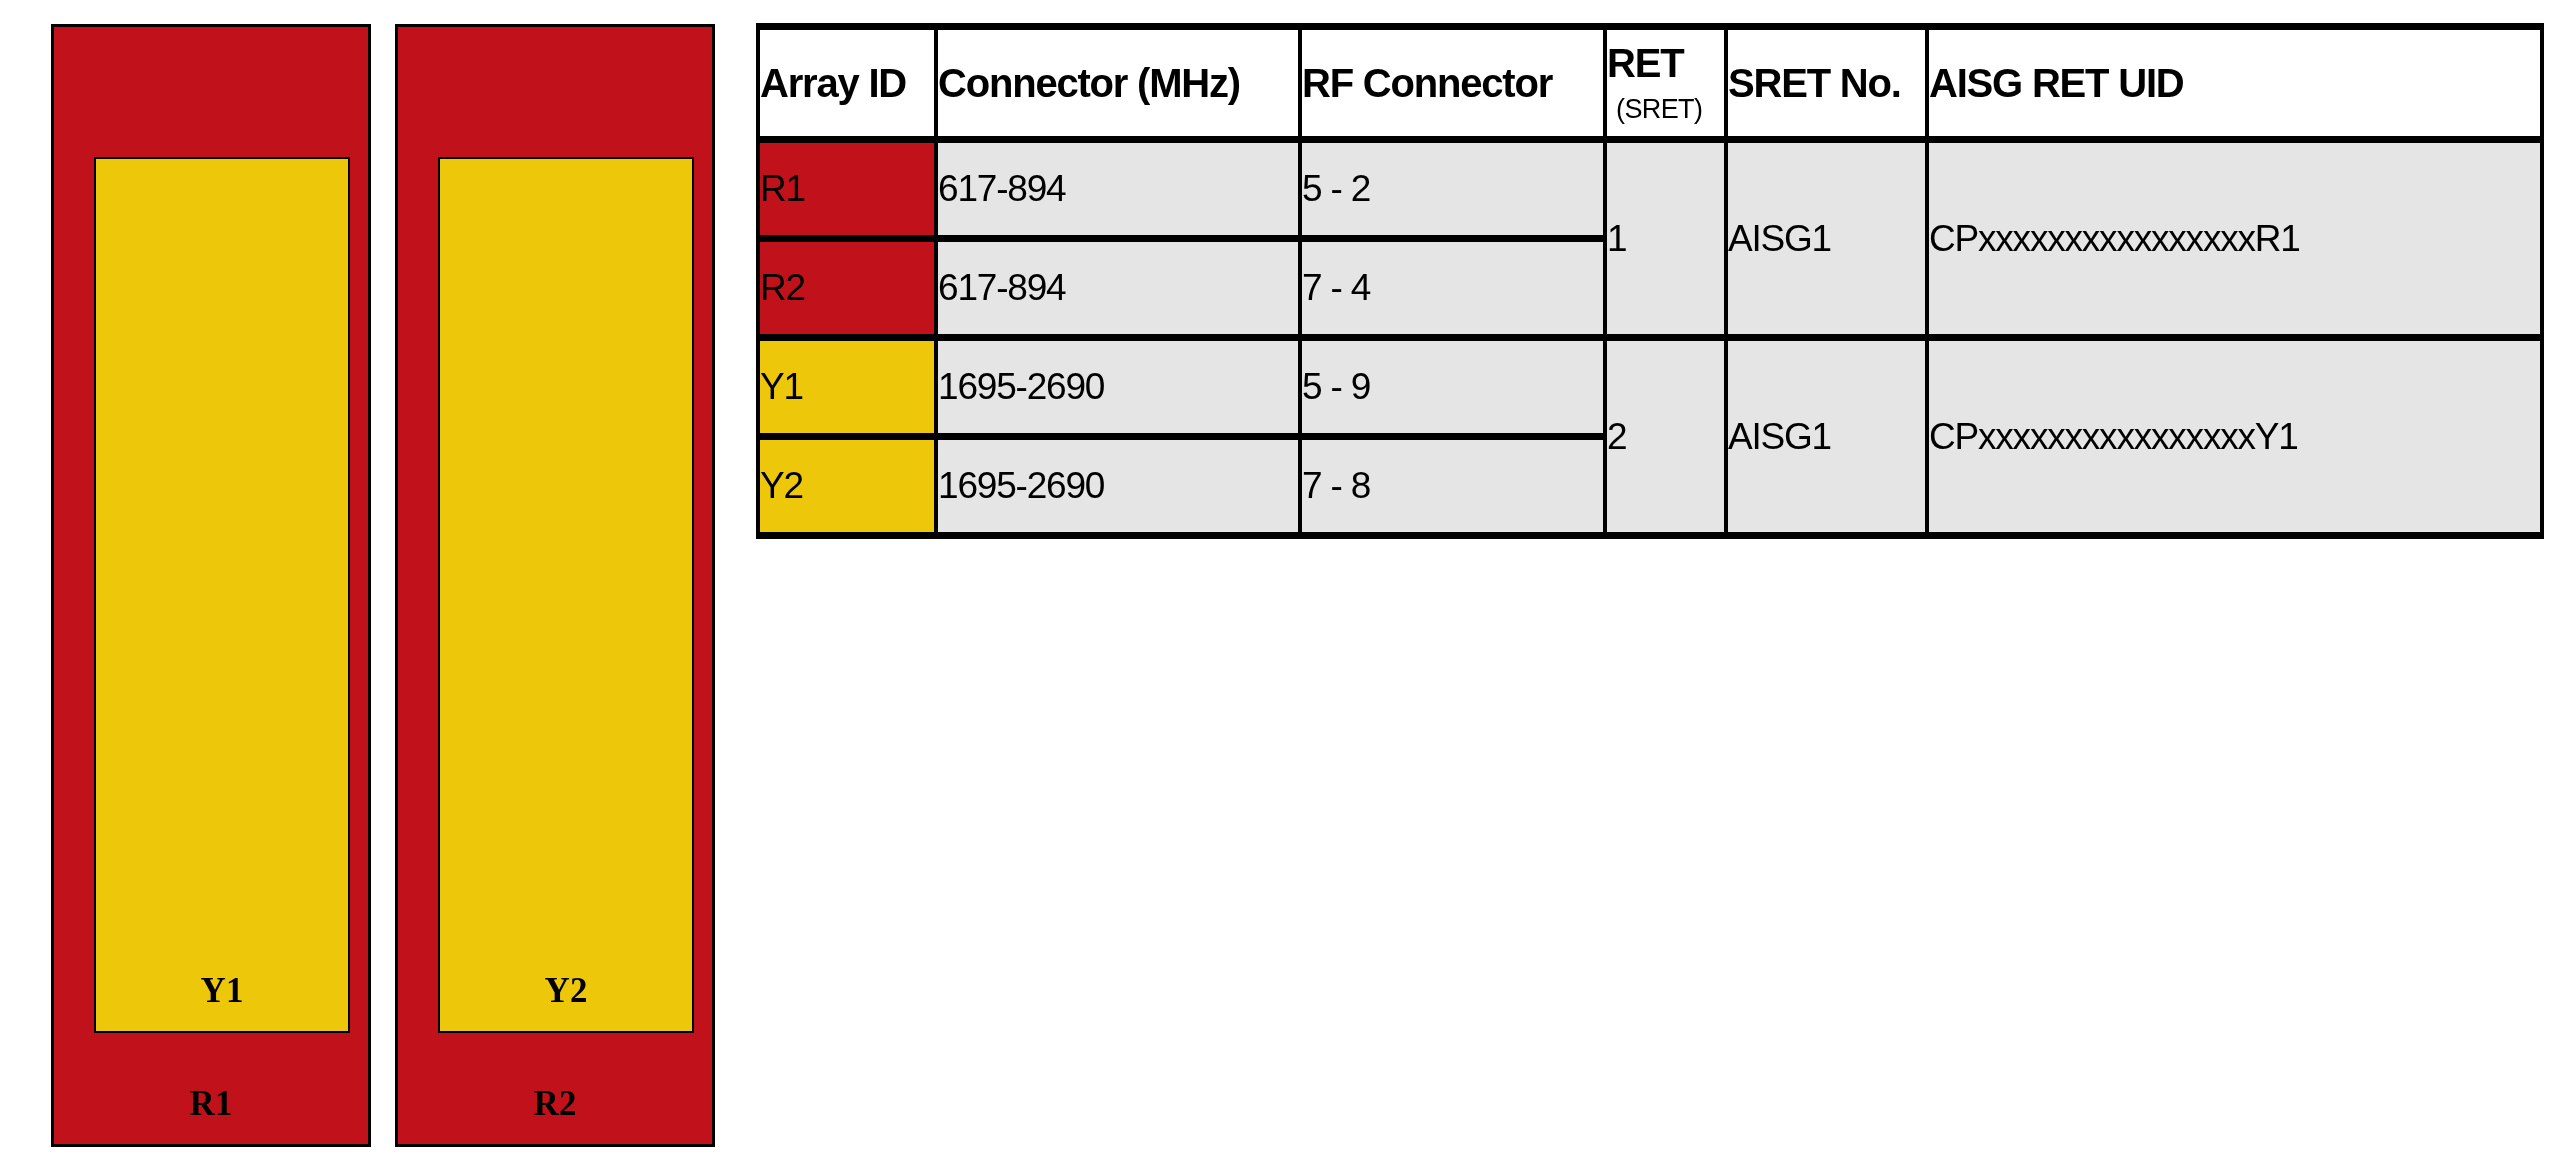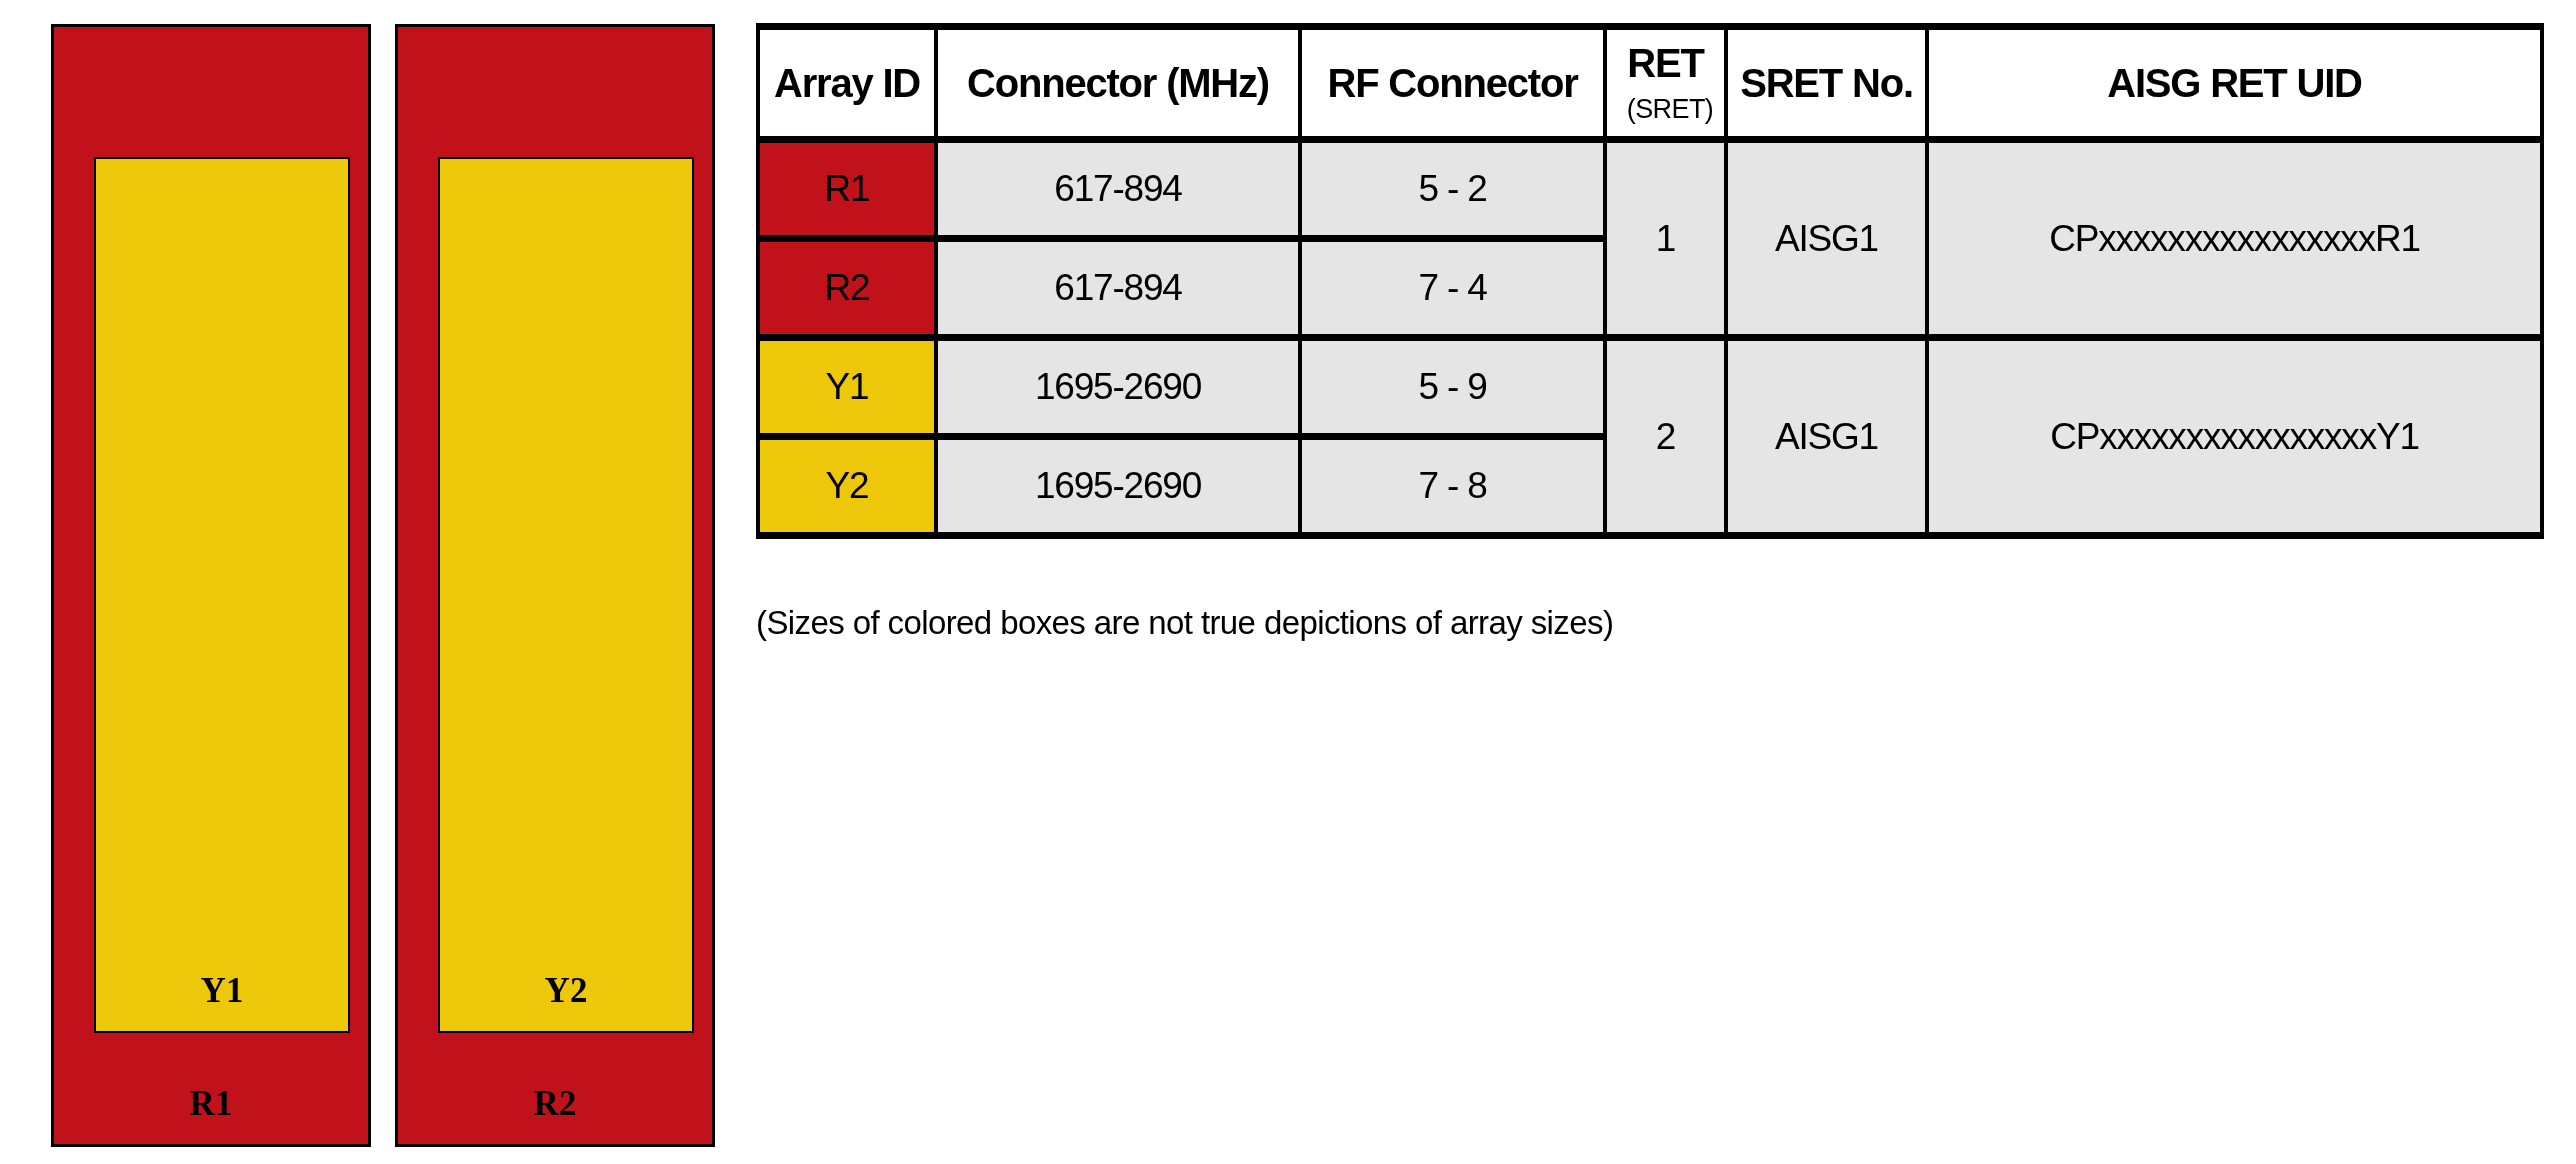--- a/index.html
+++ b/index.html
@@ -57,21 +57,21 @@
   .spec col.c1 { width: 178px; }
   .spec col.c2 { width: 364px; }
   .spec col.c3 { width: 305px; }
   .spec col.c4 { width: 121px; }
   .spec col.c5 { width: 201px; }
   .spec col.c6 { width: 615px; }
   .spec th, .spec td {
     border: 4.1px solid #000;
     border-top-width: 7px;
     border-bottom-width: 7px;
-    text-align: center;
+    text-align: left;
     vertical-align: middle;
     padding: 0;
     overflow: hidden;
     white-space: nowrap;
   }
   .spec th {
     font-weight: bold;
     font-size: 40px;
     letter-spacing: -1.2px;
     height: 106px;
@@ -170,16 +170,15 @@
       <td rowspan="2">CPxxxxxxxxxxxxxxxxY1</td>
     </tr>
     <tr>
       <td style="background: rgb(237, 199, 10);">Y2</td>
       <td>1695-2690</td>
       <td>7 - 8</td>
     </tr>
   </tbody>
     </table>
 
-  <div class="caption">(Sizes of colored boxes are not true depictions of array sizes)</div>
 
 </div>
 
 
 </body></html>

